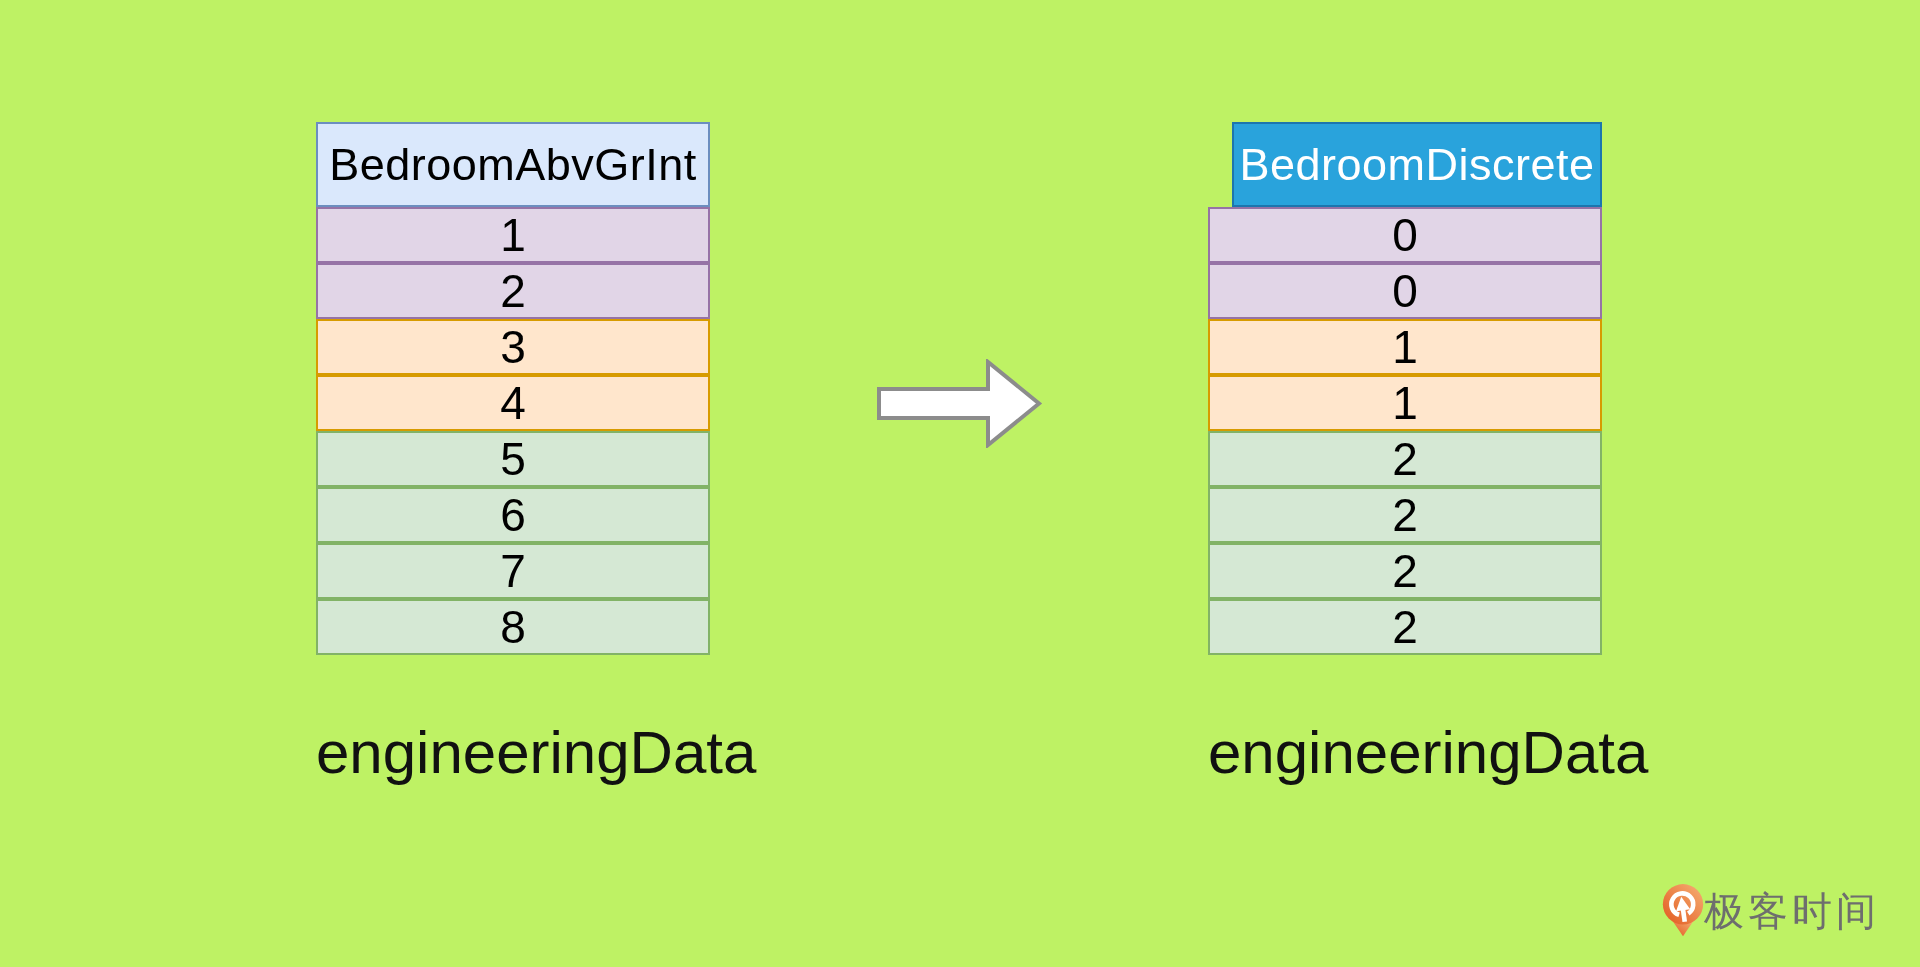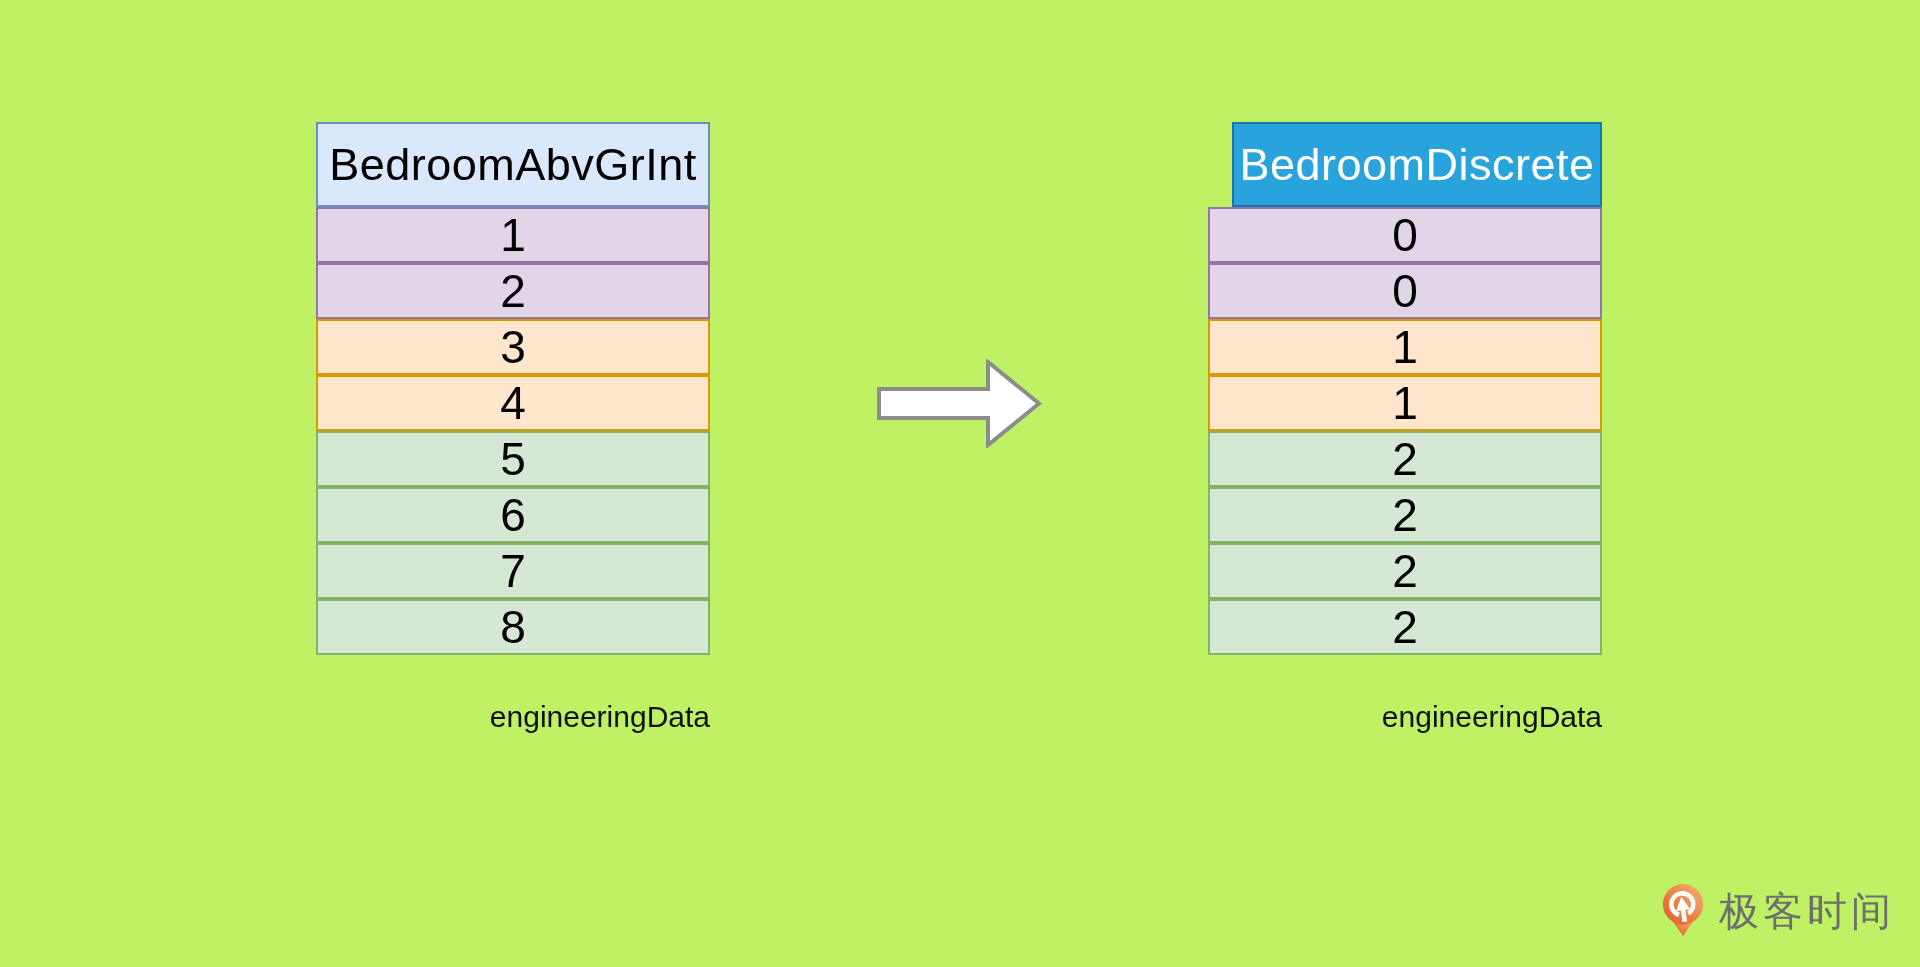--- a/index.html
+++ b/index.html
@@ -50,41 +50,41 @@
     font-size: 46px;
     line-height: 1;
   }
   .row.purple { background: var(--purple-fill); border-color: var(--purple-stroke); }
   .row.orange { background: var(--orange-fill); border-color: var(--orange-stroke); }
   .row.green  { background: var(--green-fill);  border-color: var(--green-stroke);  }
 
   
   .caption {
     position: absolute;
-    top: 688px;
+    top: 724px;
     width: 394px;
-    text-align: right;
-    font-size: 30px;
+    text-align: center;
+    font-size: 60px;
     line-height: 58px;
     color: #111;
   }
   .caption.left  { left: 316px; }
   .caption.right { left: 1208px; }
 
   
   .arrow-wrap { position: absolute; left: 877px; top: 359px; width: 166px; height: 89px; }
 
   
   .logo {
     position: absolute;
     left: 1662px;
     top: 884px;
     display: flex;
     align-items: center;
-    gap: 15px;
+    gap: 0;
   }
   .logo-icon { width: 42px; height: 54px; display: block; }
   .logo-text {
     font-size: 40px;
     letter-spacing: 4px;
     color: var(--logo-text-color);
     line-height: 54px;
     white-space: nowrap;
   }
 </style>

